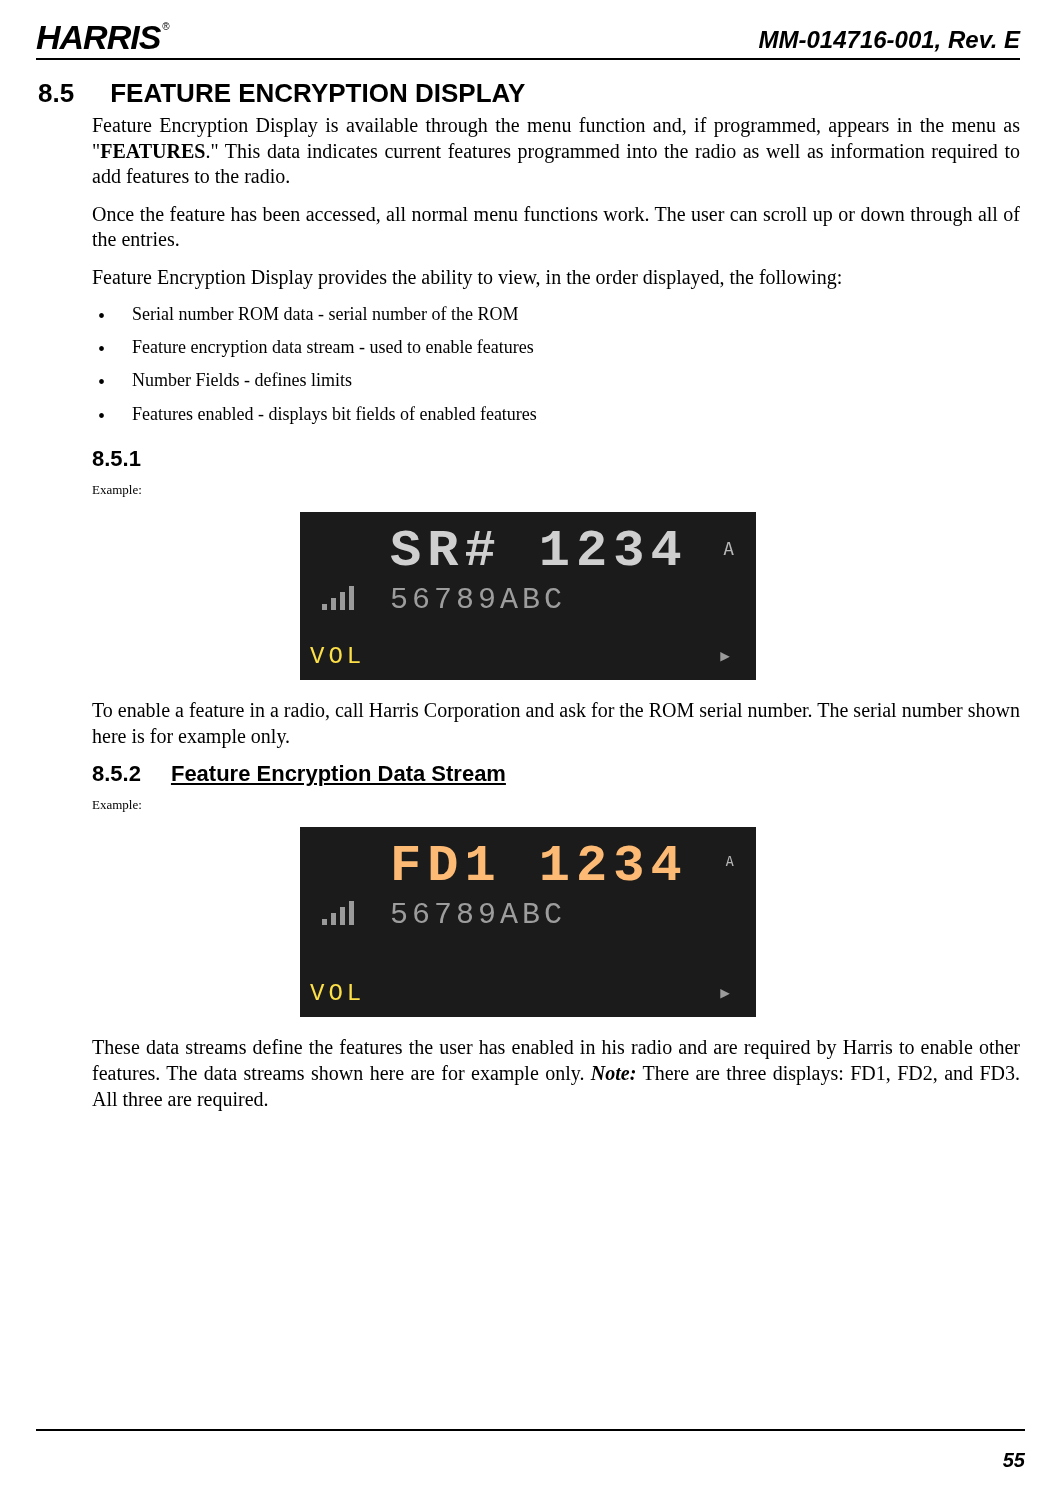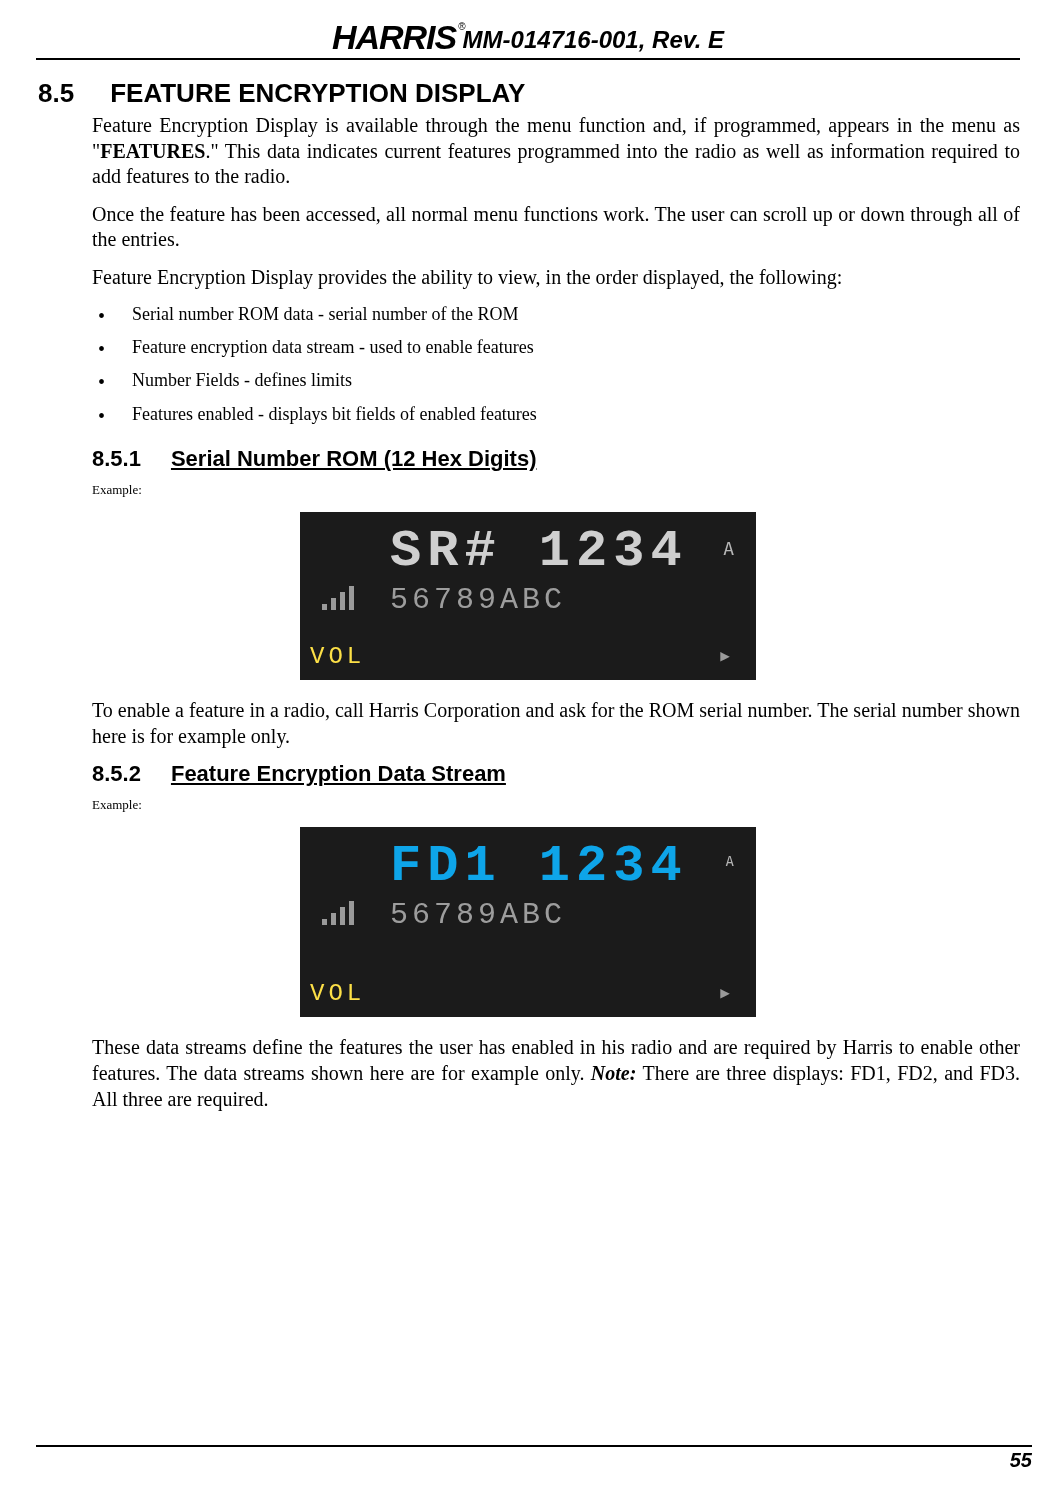--- a/index.html
+++ b/index.html
@@ -9,21 +9,21 @@
     background: #fff;
     font-family: "Times New Roman", Times, serif;
     color: #000;
     position: relative;
   }
   .page {
     padding: 20px 36px 0 36px;
   }
   .header {
     display: flex;
-    justify-content: center;
+    justify-content: space-between;
     align-items: flex-end;
     border-bottom: 2.5px solid #000;
     padding-bottom: 4px;
     margin-bottom: 18px;
   }
   .logo {
     font-family: Arial, Helvetica, sans-serif;
     font-weight: 900;
     font-size: 34px;
     font-style: italic;
@@ -166,28 +166,28 @@
   }
   .lcd-bars span:nth-child(1){height:6px;}
   .lcd-bars span:nth-child(2){height:12px;}
   .lcd-bars span:nth-child(3){height:18px;}
   .lcd-bars span:nth-child(4){height:24px;}
   .lcd2 { height: 190px; }
   .footer {
     position: absolute;
     bottom: 24px;
     left: 36px;
-    right: 24px;
+    right: 31px;
     border-top: 2.5px solid #000;
     text-align: right;
     font-family: Arial, Helvetica, sans-serif;
     font-style: italic;
     font-weight: 700;
     font-size: 20px;
-    padding-top: 2px;
+    padding-top: 18px;
   }
   .note-bold { font-weight: 700; font-style: italic; }
   .feat-bold { font-weight: 700; }
 </style>
 </head>
 <body>
 
 <div class="page">
   <div class="header">
     <div class="logo">
@@ -211,21 +211,20 @@
 
   <ul class="bullets">
     <li>Serial number ROM data - serial number of the ROM</li>
     <li>Feature encryption data stream - used to enable features</li>
     <li>Number Fields - defines limits</li>
     <li>Features enabled - displays bit fields of enabled features</li>
   </ul>
 
   <div class="sub-h">
     <span>8.5.1</span>
-    <span class="title">Serial Number ROM (12 Hex Digits)</span>
   </div>
 
   <p class="example-label">Example:</p>
 
   <div class="lcd-wrap">
     <div class="lcd">
       <div class="lcd-line1">SR# 1234</div>
       <div class="lcd-bars">
           <span></span>
           <span></span>
@@ -243,21 +242,21 @@
 
   <div class="sub-h">
     <span>8.5.2</span>
     <span class="title">Feature Encryption Data Stream</span>
   </div>
 
   <p class="example-label">Example:</p>
 
   <div class="lcd-wrap">
     <div class="lcd lcd2">
-      <div class="lcd-line1" style="color:#0ea5e9;">FD1 1234</div>
+      <div class="lcd-line1" style="color:#fdba74;">FD1 1234</div>
       <div class="lcd-bars">
           <span></span>
           <span></span>
           <span></span>
           <span></span>
         </div>
       <div class="lcd-line2">56789ABC</div>
       <div class="lcd-vol">VOL</div>
       <div class="lcd-a" style="font-size:14px;">A</div>
       <div class="lcd-arrow">▶</div>

